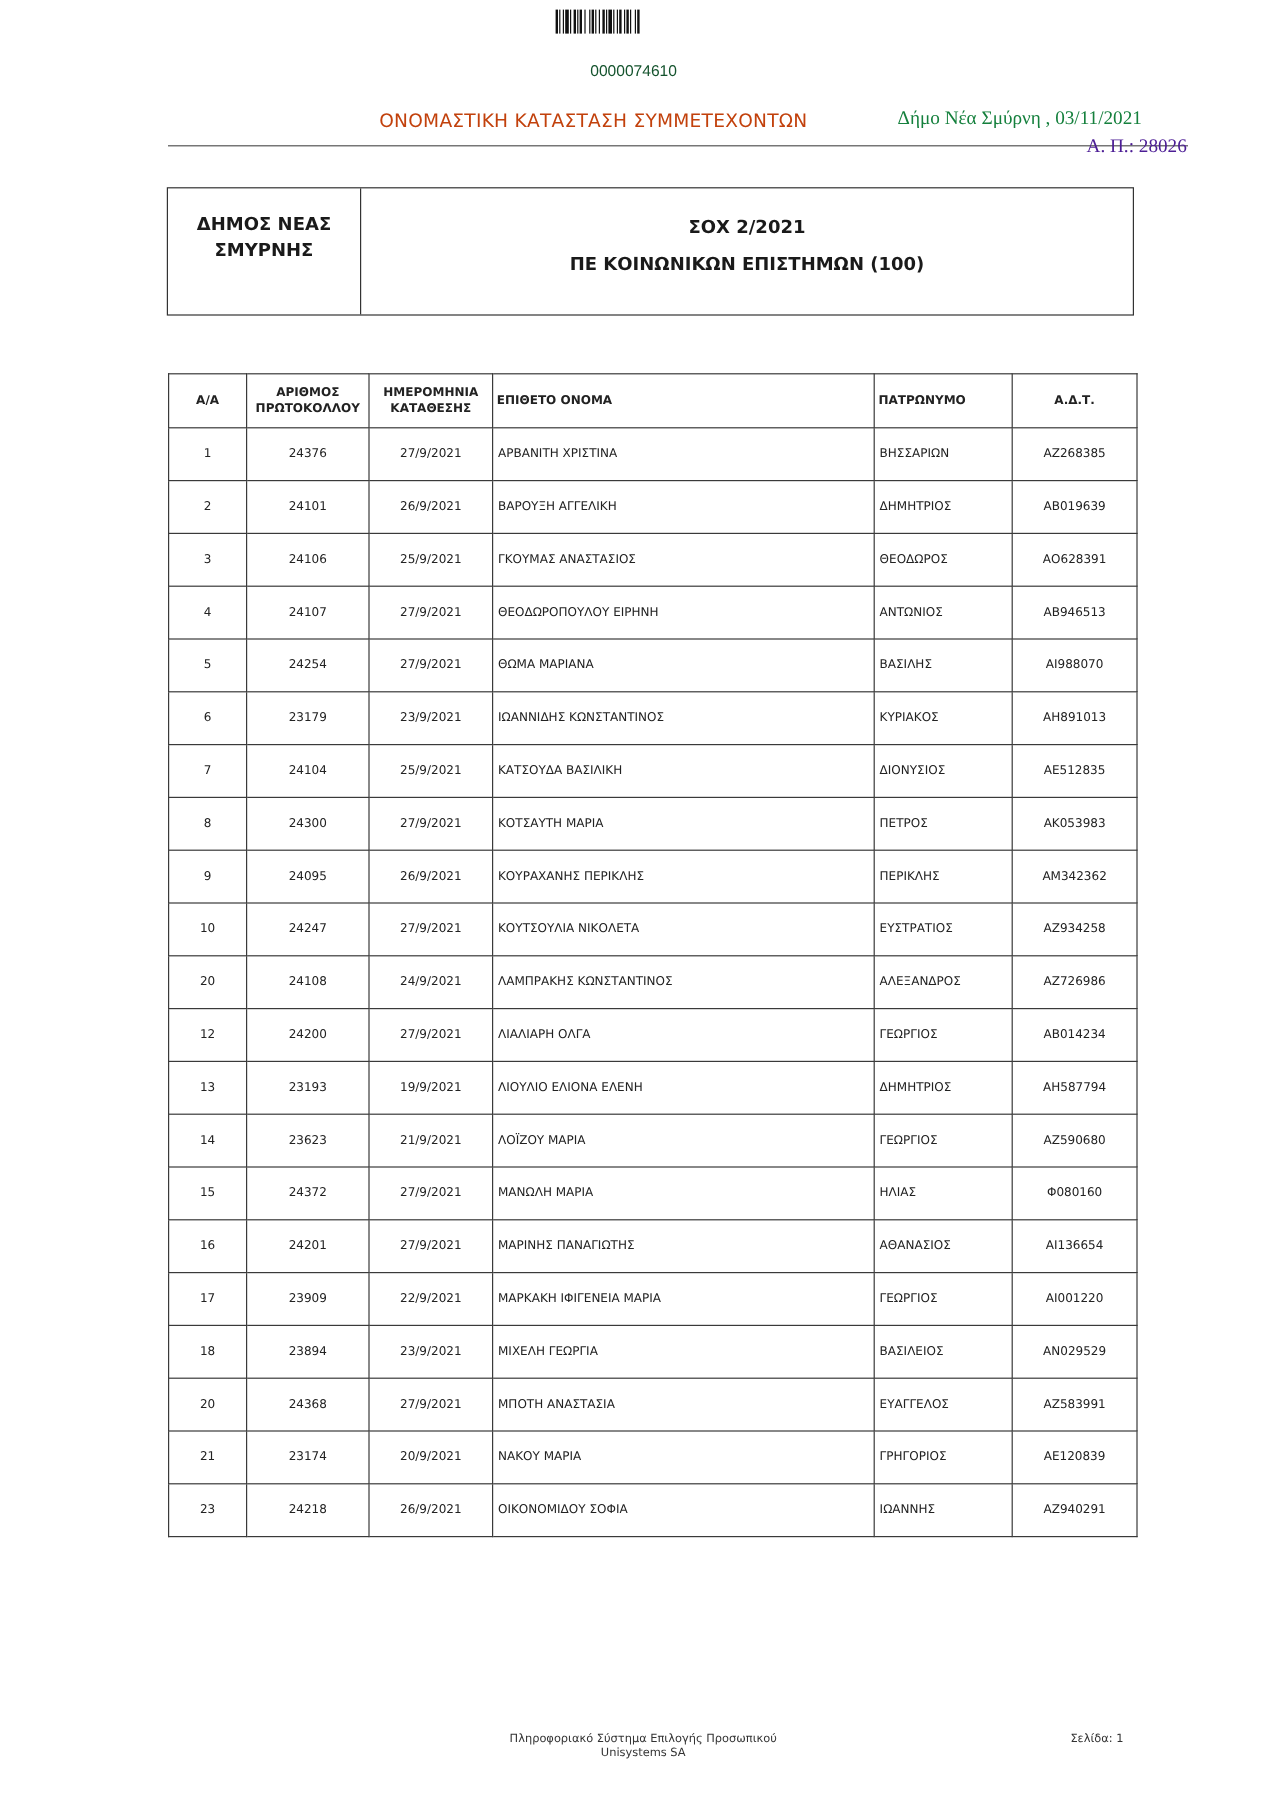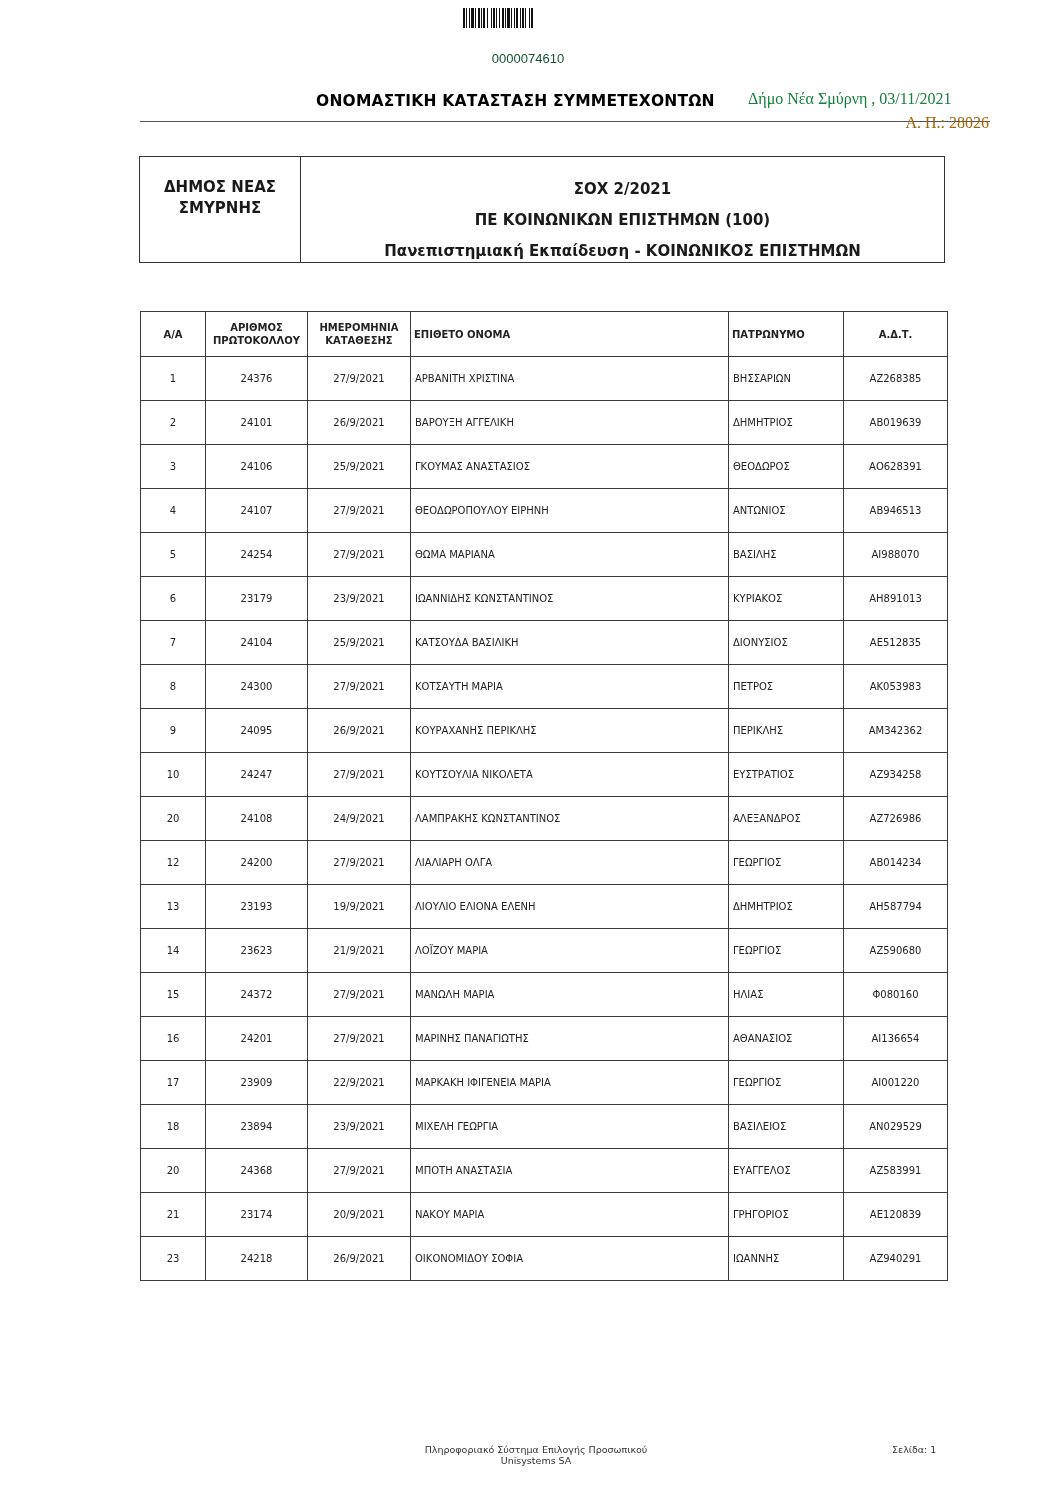--- a/index.html
+++ b/index.html
@@ -11,30 +11,30 @@
     position: absolute; left: 463px; top: 8px; width: 130px; height: 20px;
     display: flex; align-items: stretch; gap: 0;
   }
   .barcode span { display: block; background: #111; height: 100%; }
   .barcode-num {
     position: absolute; left: 463px; top: 28px; width: 130px; text-align: center;
     font-family: "Liberation Sans", sans-serif; font-size: 13px; color: #14532d; margin-top: 23px;
   }
   .doc-title {
     position: absolute; left: 316px; top: 92px;
-    font-family: "DejaVu Sans", sans-serif; font-weight: bold; font-size: 15.5px;
-    letter-spacing: 0.2px; color: #000000; white-space: nowrap;
+    font-family: "DejaVu Sans", sans-serif; font-weight: normal; font-size: 15.5px;
+    letter-spacing: 0.2px; color: #c2410c; white-space: nowrap;
   }
   .place-date {
     position: absolute; left: 748px; top: 90px;
     font-family: "Liberation Serif", serif; font-size: 16px; color: #15803d; white-space: nowrap;
   }
   .protocol {
     position: absolute; right: 68px; top: 114px;
-    font-family: "Liberation Serif", serif; font-size: 16px; color: #a16207; white-space: nowrap;
+    font-family: "Liberation Serif", serif; font-size: 16px; color: #4c1d95; white-space: nowrap;
   }
   .title-rule {
     position: absolute; left: 140px; top: 121px; width: 850px; height: 0;
     border-top: 1.5px solid #555;
   }
   .header-box {
     position: absolute; left: 139px; top: 156px; width: 806px; height: 107px;
     border: 1.5px solid #333; display: flex; box-sizing: border-box;
   }
   .header-left {
@@ -131,21 +131,20 @@
 <div class="title-rule"></div>
 <div class="protocol">Α. Π.: 28026</div>
 
 <div class="header-box">
   <div class="header-left">
     <span style="display:inline-block;width:130px;">ΔΗΜΟΣ ΝΕΑΣ ΣΜΥΡΝΗΣ</span>
   </div>
   <div class="header-right">
     <div>ΣΟΧ 2/2021</div>
     <div>ΠΕ ΚΟΙΝΩΝΙΚΩΝ ΕΠΙΣΤΗΜΩΝ (100)</div>
-    <div>Πανεπιστημιακή Εκπαίδευση - ΚΟΙΝΩΝΙΚΟΣ ΕΠΙΣΤΗΜΩΝ</div>
   </div>
 </div>
 
 <table class="list">
   <colgroup>
     <col style="width:65px">
     <col style="width:102px">
     <col style="width:103px">
     <col style="width:318px">
     <col style="width:115px">

